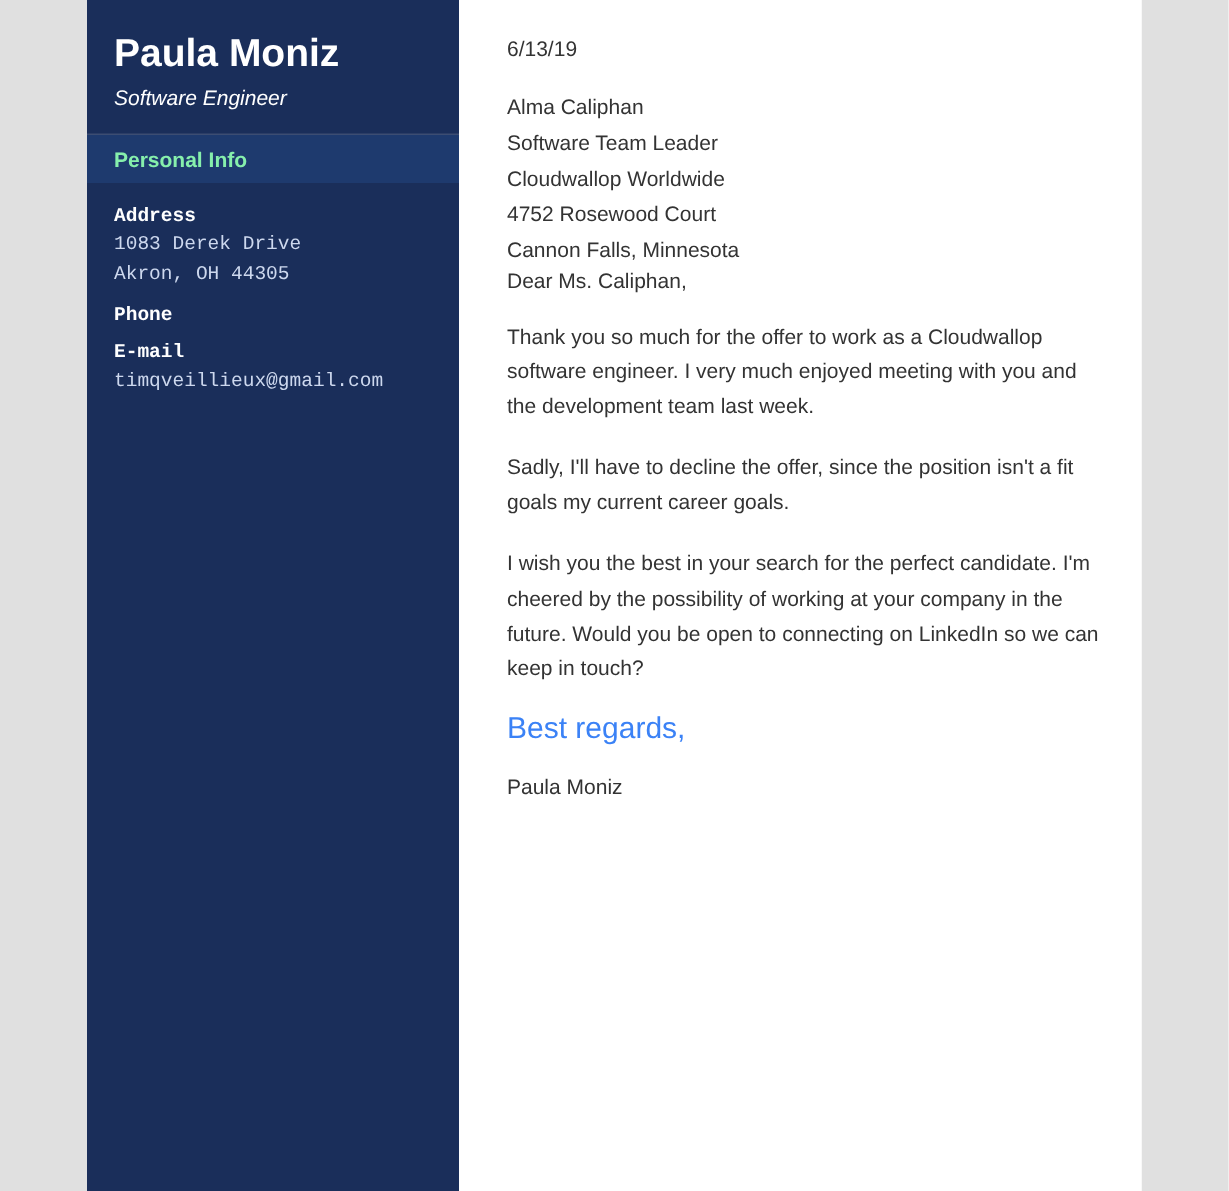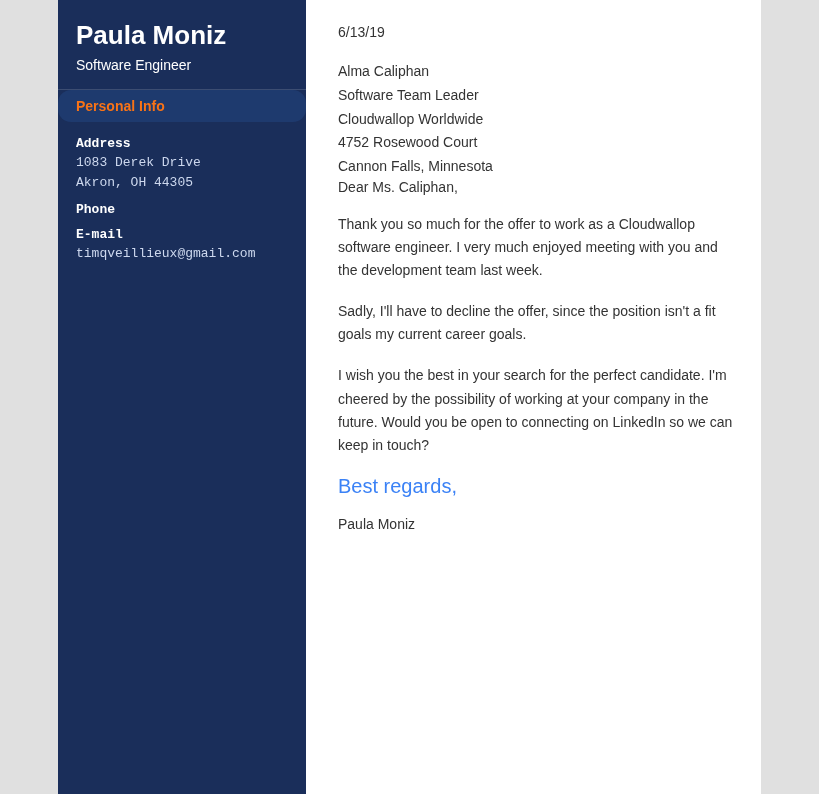--- a/index.html
+++ b/index.html
@@ -44,30 +44,30 @@
       font-weight: bold;
       color: #fff;
       line-height: 1.2;
     }
 
     .sidebar-title {
       font-size: 14px;
       color: #fff;
       margin-top: 6px;
       font-weight: normal;
+      font-style: italic;
     }
 
     .sidebar-section-header {
       background: #1e3a6e;
       padding: 8px 18px;
       font-size: 14px;
       font-weight: bold;
-      color: #f97316;
+      color: #86efac;
       margin-top: 0;
-      border-radius: 13px;
     }
 
     .sidebar-info {
       padding: 14px 18px;
       font-family: Liberation Mono, monospace;
     }
 
     .info-label {
       font-weight: bold;
       font-size: 13px;

